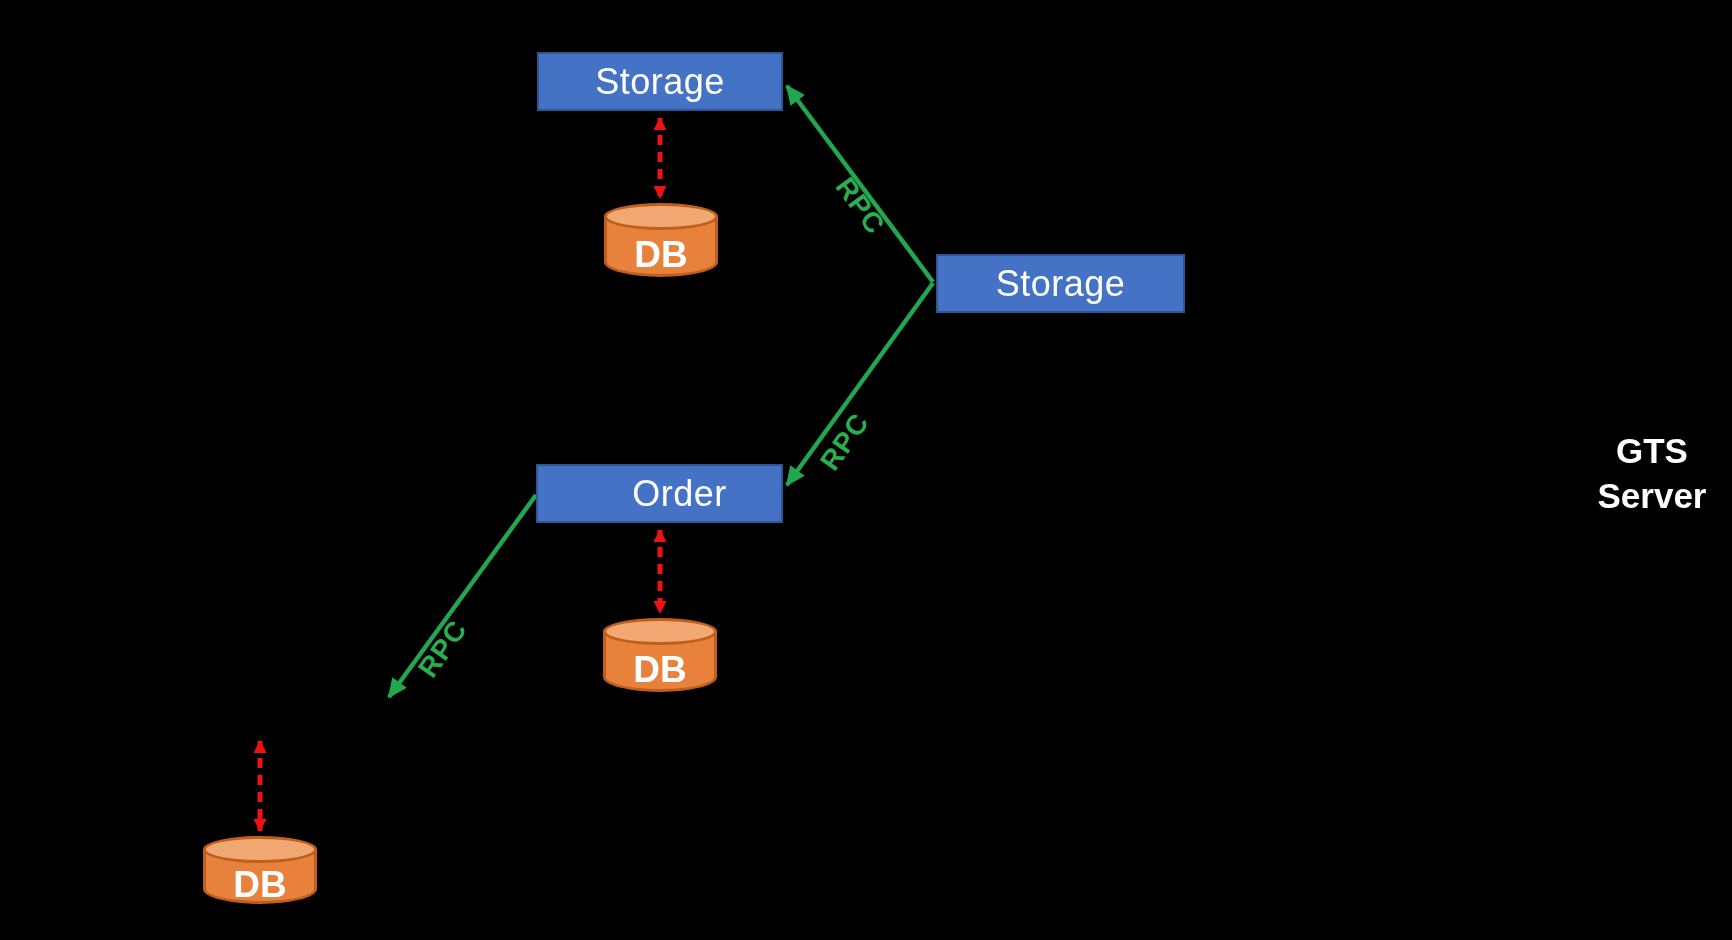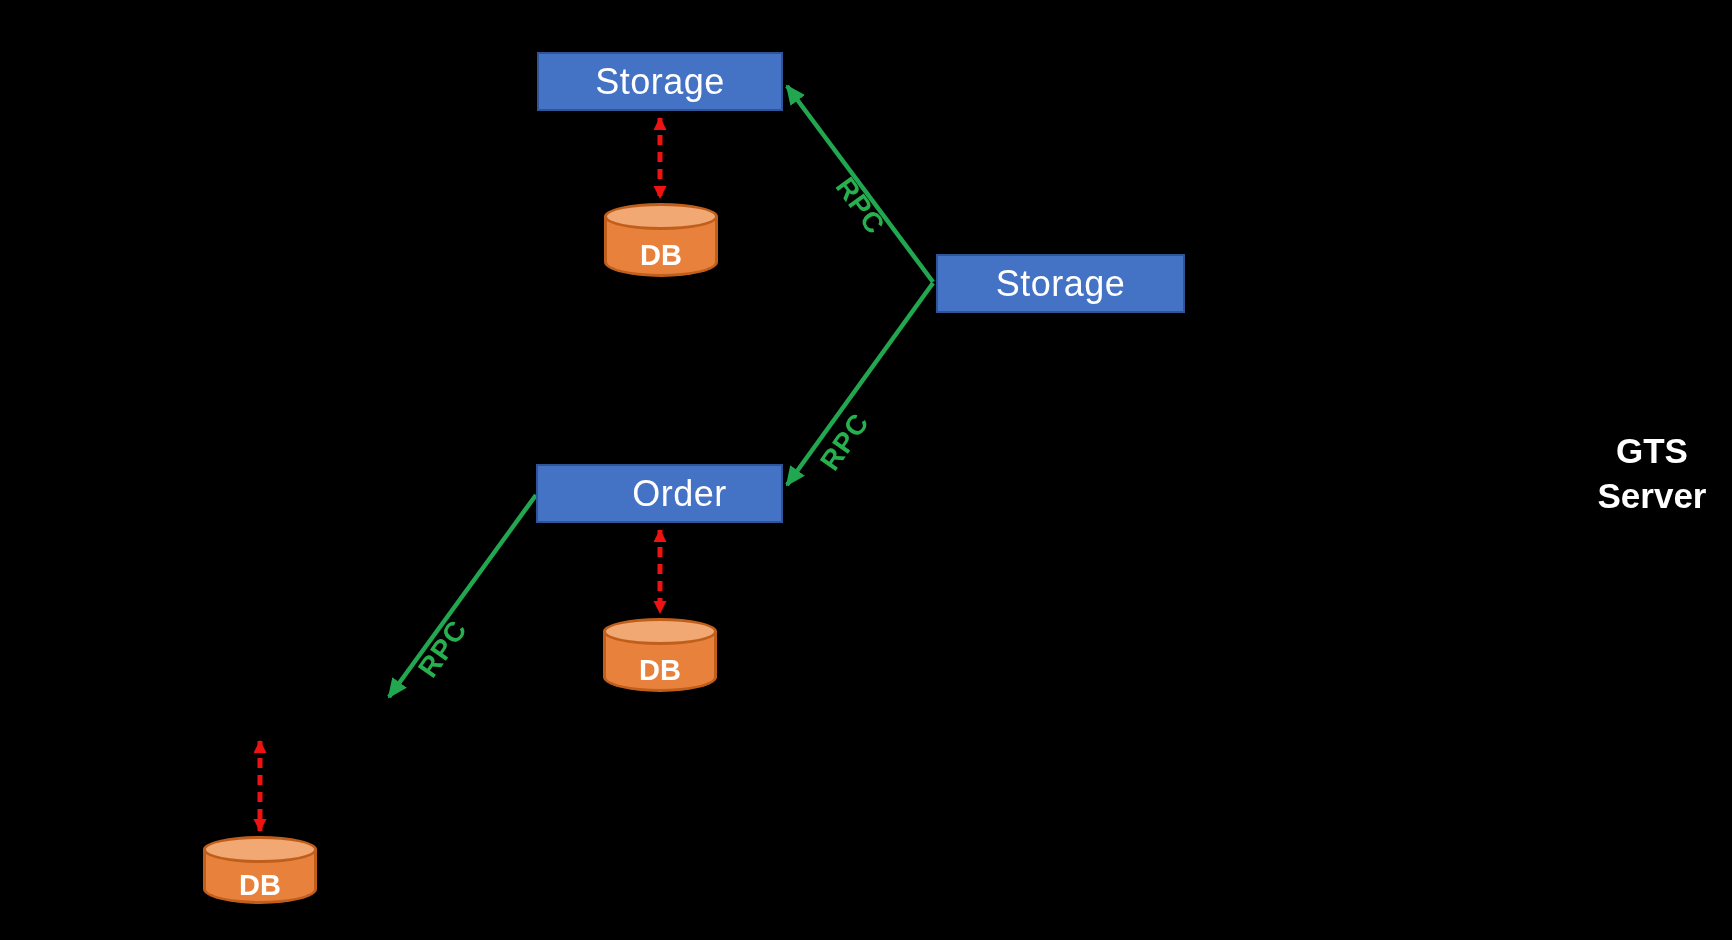--- a/index.html
+++ b/index.html
@@ -38,21 +38,21 @@
     background:var(--db-top-fill); border:3px solid var(--db-border); box-sizing:border-box; z-index:2;
   }
   .db .db-body {
     position:absolute; left:0; top:13px; right:0; bottom:0;
     background:var(--db-fill); border:3px solid var(--db-border); border-top:none;
     box-sizing:border-box; border-radius:0 0 57px 57px / 0 0 15px 15px; z-index:1;
   }
   .db .db-label {
     position:absolute; left:0; right:0; top:30px; bottom:0; z-index:3;
     display:flex; align-items:center; justify-content:center;
-    color:var(--db-text); font-size:29px; font-weight:bold;
+    color:var(--db-text); font-size:37px; font-weight:bold;
   }
   .rpc-label {
     position:absolute; width:90px; text-align:center;
     color:var(--rpc-text-green); font-size:28px; font-weight:bold; letter-spacing:1px;
   }
   .rpc-1 { left:815px; top:190px; transform:rotate(54deg); }
   .rpc-2 { left:800px; top:426px; transform:rotate(-55deg); }
   .rpc-3 { left:398px; top:633px; transform:rotate(-55deg); }
 
   .gts-label {

